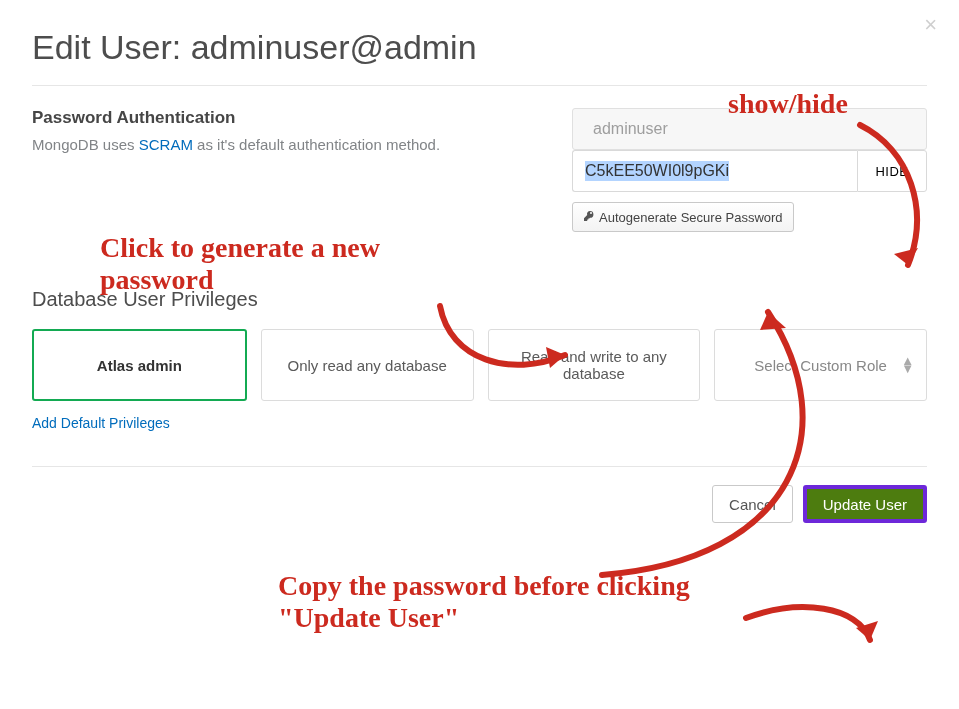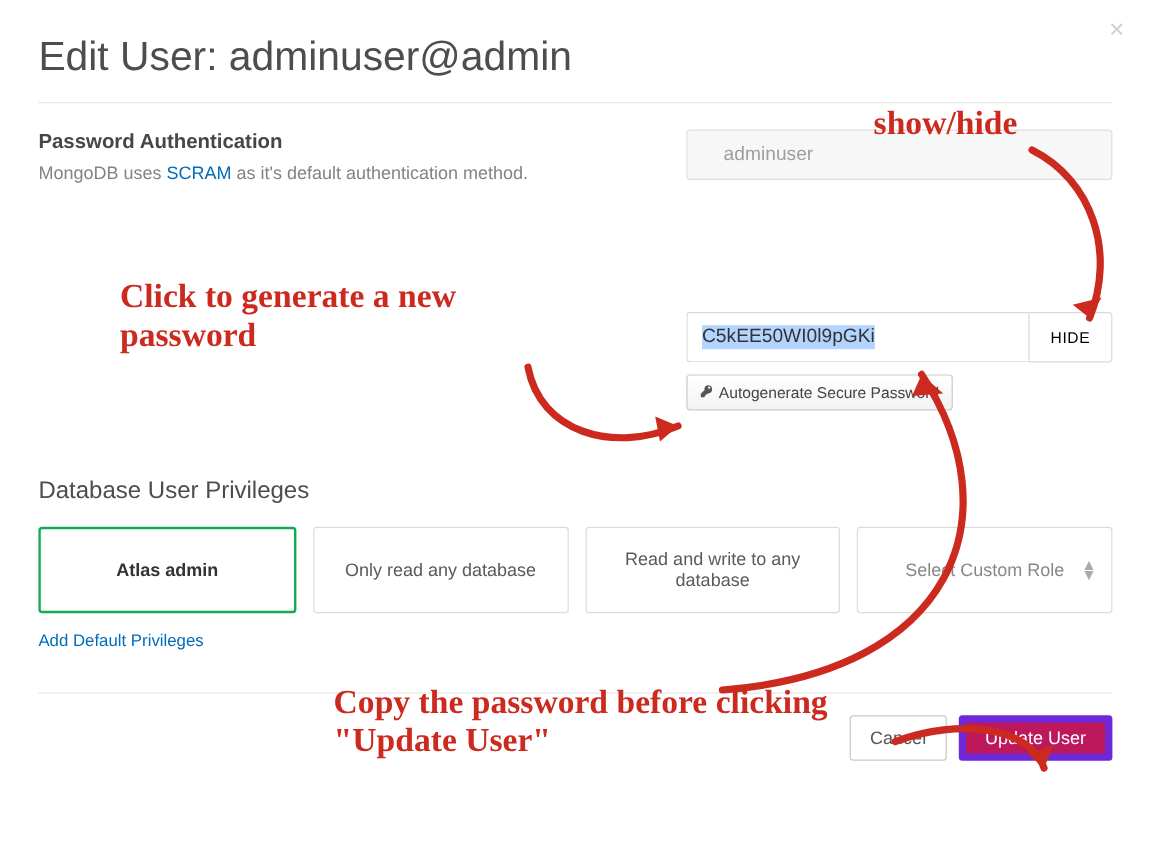--- a/index.html
+++ b/index.html
@@ -48,26 +48,25 @@
     color: #818487;
     line-height: 1.4;
   }
   .link-scram { color: #006cbc; cursor:pointer; }
   .input-user {
     width: 100%;
     height: 42px;
     border: 1px solid #e0e0e0;
     border-radius: 3px;
     background: #f7f7f7;
-    padding: 0 30px;
+    padding: 0 20px;
     font-size: 16px;
     color: #9e9e9e;
   }
   .pw-wrap {
-    margin-top: 110px;
     display: flex;
     align-items: stretch;
     width: 100%;
   }
   .pw-selected {
     background: #b3d4ff;
     padding: 1px 0;
   }
   .hide-btn {
     width: 70px;
@@ -155,22 +154,22 @@
     border-radius: 3px;
     font-size: 15px;
     cursor: pointer;
   }
   .btn-cancel {
     background: #fff;
     border: 1px solid #c9c9c9;
     color: #555;
   }
   .btn-primary {
-    background: #be185d;
-    border: 6px solid #6d28d9;
+    background: #4d7c0f;
+    border: 4px solid #6d28d9;
     color: #fff;
   }
   
   .anno {
     position: absolute;
     font-family: "Comic Sans MS", "Marker Felt", cursive;
     color: #cc2a1f;
     font-size: 28px;
     line-height: 1.15;
     pointer-events: none;

